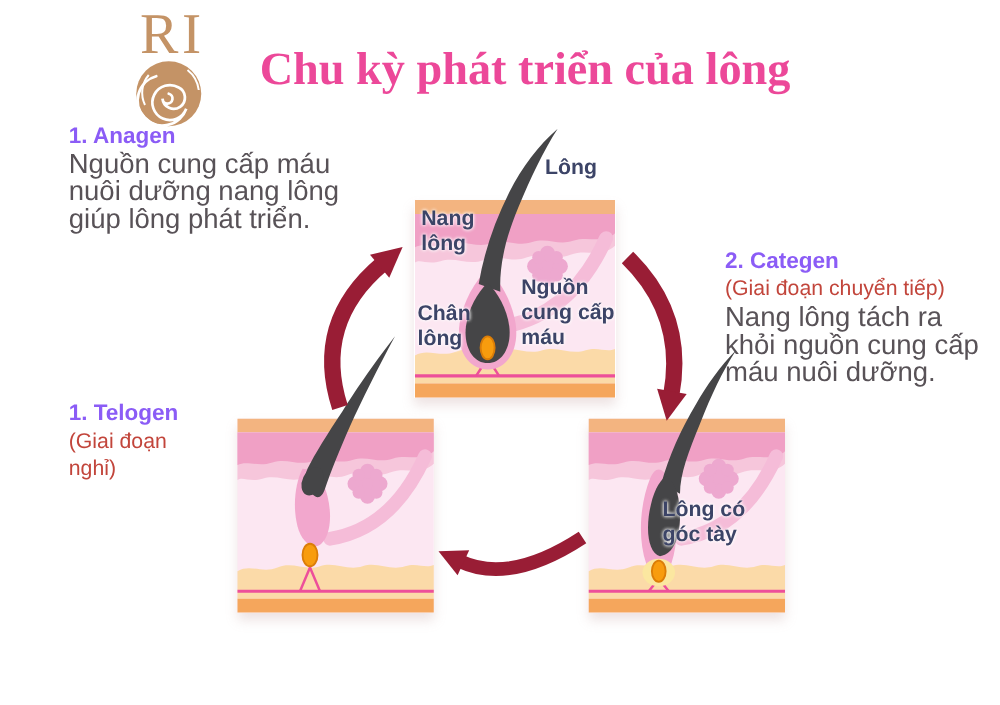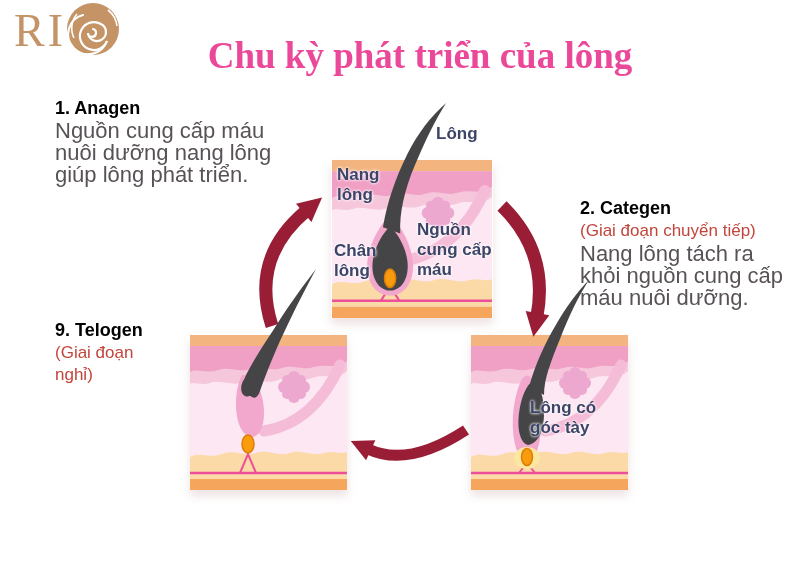--- a/index.html
+++ b/index.html
@@ -2,39 +2,39 @@
 <html><head>
 <meta charset="utf-8">
 <style>
   html,body{margin:0;padding:0;background:#fff;}
   .canvas{
     position:relative;width:800px;height:564px;background:#ffffff;overflow:hidden;
     font-family:"Liberation Sans",sans-serif;
   }
   
   .logo{position:absolute;left:14px;top:4px;width:150px;}
-  .logo-row{display:flex;align-items:center;}
+  .logo-row{display:flex;align-items:flex-end;flex-direction:column;}
   .logo-ri{
     font-family:"Liberation Serif",serif;font-size:46px;line-height:46px;
     color:#c49366;letter-spacing:3px;font-weight:400;
   }
   .logo-rose{margin-left:-2px;margin-top:-4px;}
   .logo-sub{
     font-family:"Liberation Serif",serif;font-style:italic;font-size:15px;
     color:#474747;margin-top:-2px;margin-left:28px;letter-spacing:1px;
   }
   
   .page-title{
     position:absolute;left:150px;top:34px;width:540px;text-align:center;
     font-family:"Liberation Serif",serif;font-weight:700;font-size:37px;
     color:#ec4899;margin:0;
   }
   
   .stage{position:absolute;}
-  .stage .heading{font-size:18px;font-weight:700;color:#000000;margin:0 0 1px 0;}
+  .stage .heading{font-size:18px;font-weight:700;color:#8b5cf6;margin:0 0 1px 0;}
   .stage .sub{font-size:17px;color:#c2453b;line-height:22px;margin:0;}
   .stage .desc{font-size:22px;color:#585257;line-height:22px;margin:1px 0 0 0;}
   .stage-anagen{left:55px;top:98px;width:218px;}
   .stage-categen{left:580px;top:198px;width:214px;}
   .stage-telogen{left:55px;top:320px;width:120px;}
   
   .diagram{position:absolute;}
   .diagram svg{display:block;overflow:visible;}
   .diagram-anagen{left:331px;top:160px;}
   .diagram-telogen{left:190px;top:335px;}
@@ -77,21 +77,21 @@
     <p class="desc">Nguồn cung cấp máu nuôi dưỡng nang lông giúp lông phát triển.</p>
   </div>
 
   <div class="stage stage-categen">
     <p class="heading">2. Categen</p>
     <p class="sub">(Giai đoạn chuyển tiếp)</p>
     <p class="desc">Nang lông tách ra khỏi nguồn cung cấp máu nuôi dưỡng.</p>
   </div>
 
   <div class="stage stage-telogen">
-    <p class="heading">9. Telogen</p>
+    <p class="heading">1. Telogen</p>
     <p class="sub">(Giai đoạn nghỉ)</p>
   </div>
 
   <div class="diagram diagram-anagen skin-shadow">
     <svg width="162" height="158" viewBox="0 0 157 155">
       <rect width="157" height="155" fill="#fce7f2"></rect>
       <rect width="157" height="11" fill="#f3b480"></rect>
       <path d="M0,11 H157 V36 C146,46 134,38 122,43 C110,48 100,40 88,45 C76,50 66,42 54,47 C42,52 32,44 20,48 C10,51 4,46 0,49 Z" fill="#f6c6db"></path>
       <path d="M0,11 H157 V26 C148,35 136,28 124,32 C112,36 104,29 92,33 C80,37 72,30 60,34 C48,38 40,31 28,35 C16,39 8,33 0,37 Z" fill="#f0a0c5"></path>
       <path d="M150,30 Q124,88 72,99" stroke="#f5bcd8" stroke-width="11" fill="none" stroke-linecap="round"></path>

